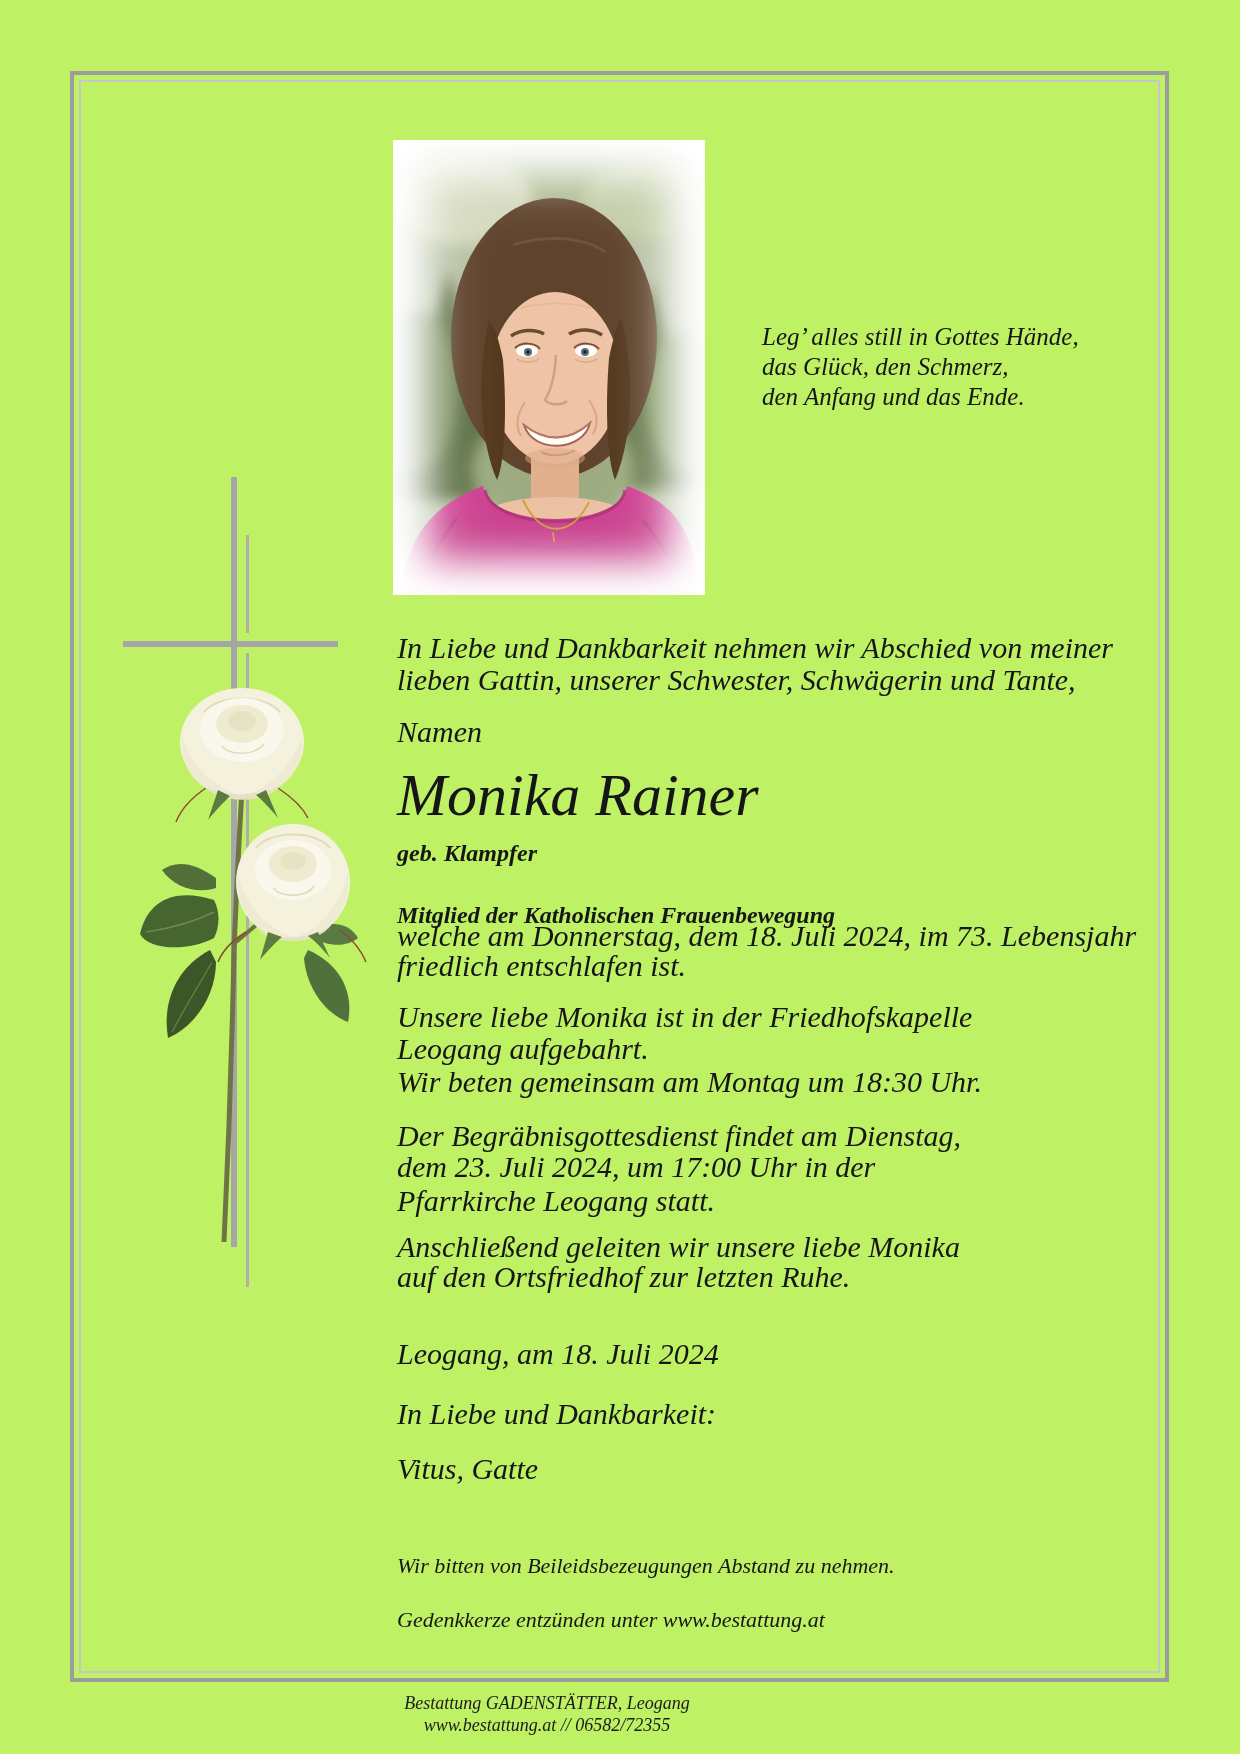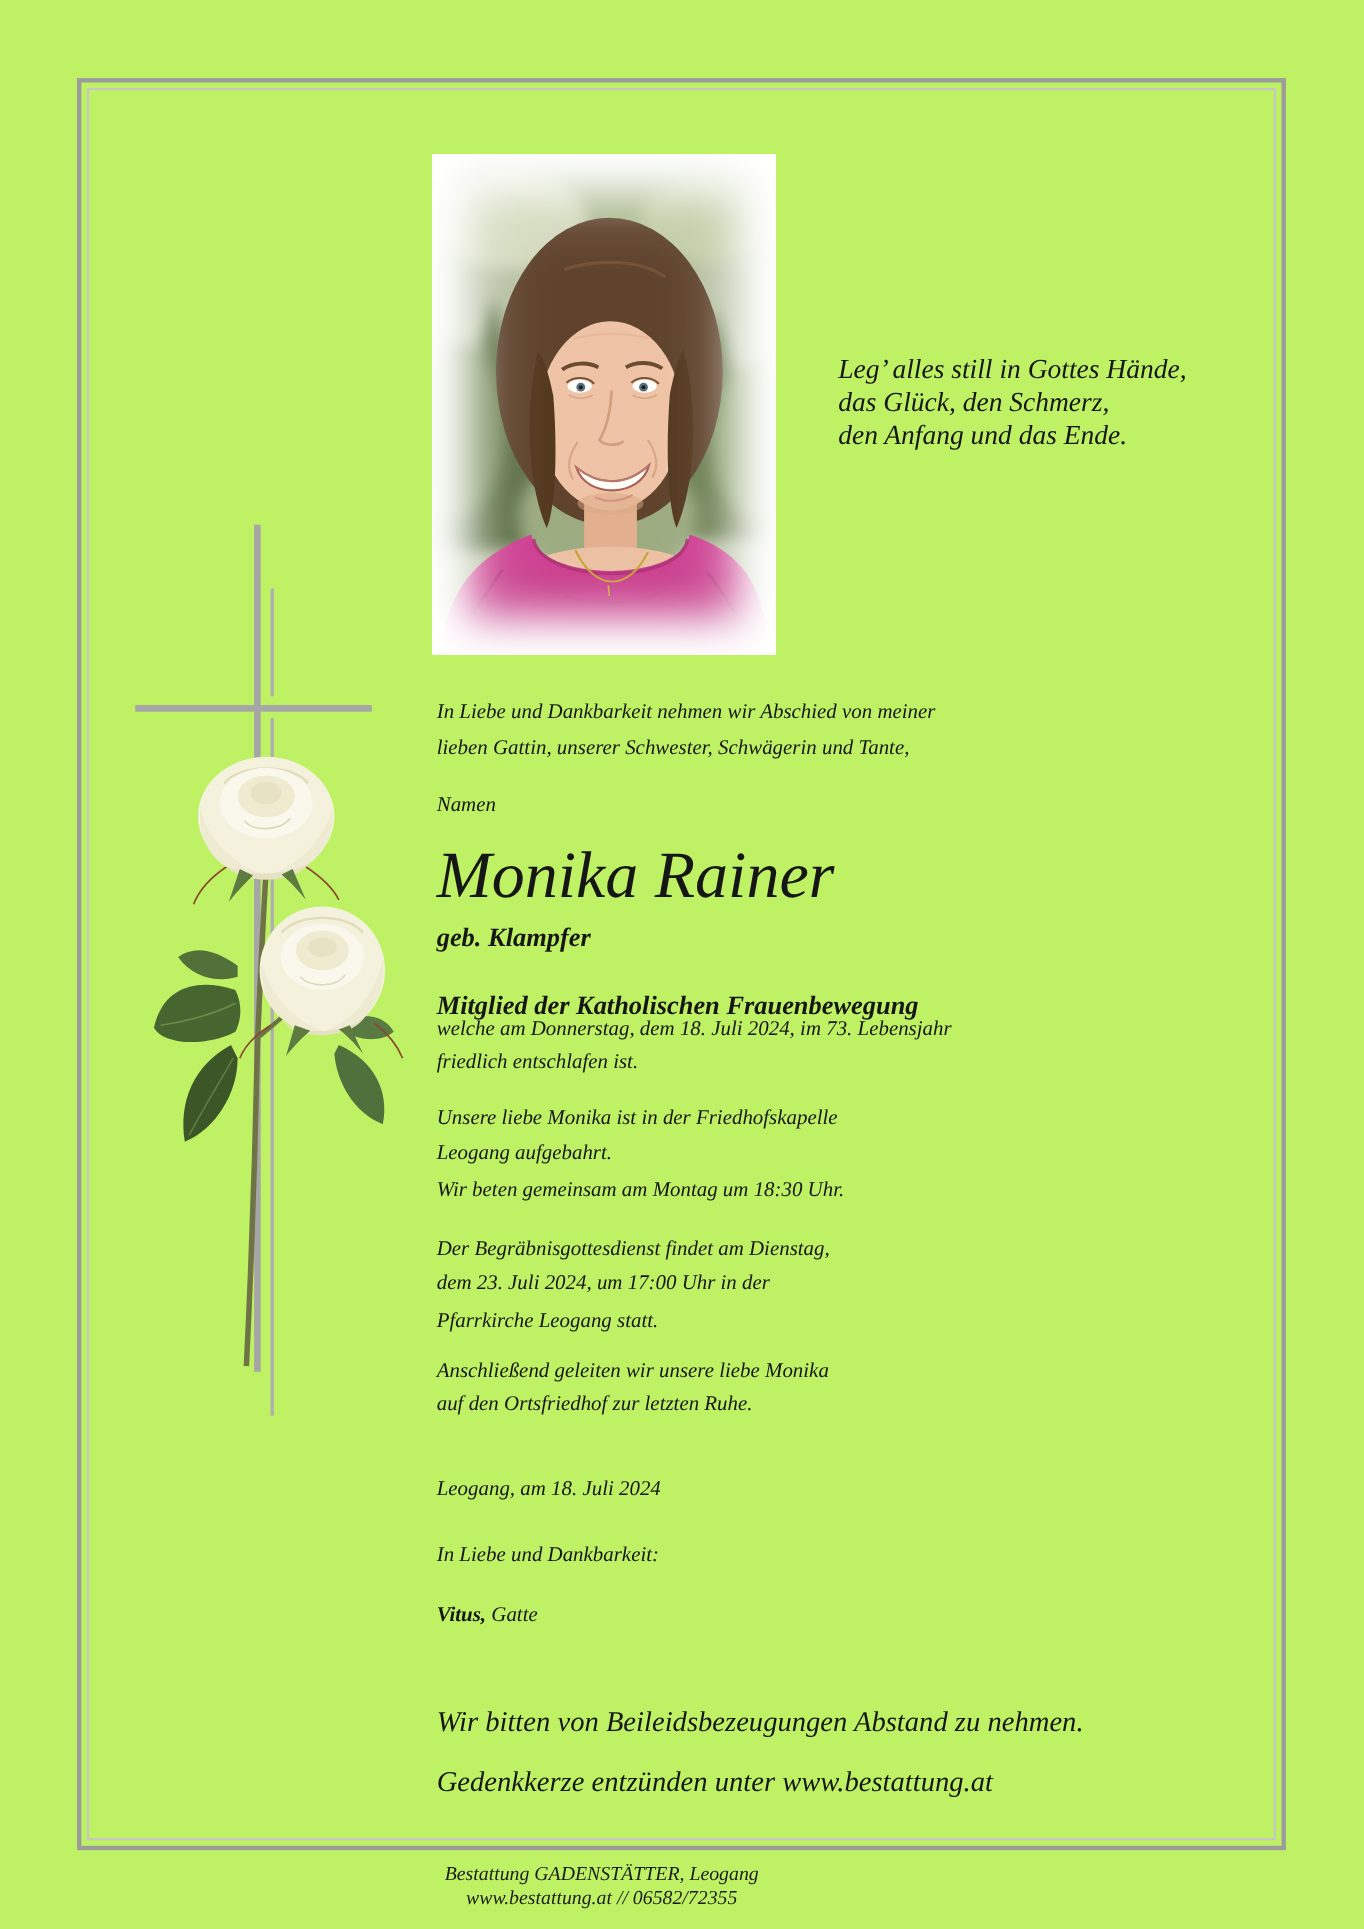--- a/index.html
+++ b/index.html
@@ -14,22 +14,22 @@
   .bar{position:absolute;background:#a6a6a6;}
   .bar.thin{background:#aeaeae;}
   
   .photo{position:absolute;left:393px;top:140px;width:312px;height:455px;}
   .photo svg{display:block;width:100%;height:100%;}
   .photo::after{content:"";position:absolute;inset:0;pointer-events:none;
       box-shadow:inset 0 0 38px 30px #ffffff, inset 0 0 80px 22px rgba(255,255,255,.6);}
   
   .roses{position:absolute;left:118px;top:650px;width:250px;height:650px;}
   
-  .ln{position:absolute;white-space:nowrap;font-style:italic;font-size:19px;line-height:29px;}
-  .sm{font-size:26px;line-height:26px;}
+  .ln{position:absolute;white-space:nowrap;font-style:italic;font-size:30px;line-height:29px;}
+  .sm{font-size:22px;line-height:26px;}
   .bd{font-weight:bold;font-size:24px;line-height:28px;}
   .name{position:absolute;white-space:nowrap;font-style:italic;font-size:60px;line-height:80px;}
   .quote{position:absolute;left:762px;top:322px;font-style:italic;font-size:25px;line-height:30px;}
   .footer{position:absolute;left:0;top:1692px;width:1094px;text-align:center;
           font-style:italic;font-size:18px;line-height:22px;color:#1c1c1c;}
 </style>
 </head>
 <body>
 
 <div class="page">
@@ -184,21 +184,21 @@
   <div class="ln" style="left:397px;top:1152px;">dem 23. Juli 2024, um 17:00 Uhr in der</div>
   <div class="ln" style="left:397px;top:1186px;">Pfarrkirche Leogang statt.</div>
 
   <div class="ln" style="left:397px;top:1232px;">Anschließend geleiten wir unsere liebe Monika</div>
   <div class="ln" style="left:397px;top:1262px;">auf den Ortsfriedhof zur letzten Ruhe.</div>
 
   <div class="ln" style="left:397px;top:1339px;">Leogang, am 18. Juli 2024</div>
 
   <div class="ln" style="left:397px;top:1399px;">In Liebe und Dankbarkeit:</div>
 
-  <div class="ln" style="left:397px;top:1454px;"><span style="font-weight:bold;">Vitus,</span><span> Gatte</span></div>
+  <div class="ln" style="left:397px;top:1454px;"><span style="font-weight:normal;">Vitus,</span><span> Gatte</span></div>
 
 
   <div class="ln sm" style="left:397px;top:1553px;">Wir bitten von Beileidsbezeugungen Abstand zu nehmen.</div>
   <div class="ln sm" style="left:397px;top:1607px;">Gedenkkerze entzünden unter www.bestattung.at</div>
 
   <div class="footer">
     <div>Bestattung GADENSTÄTTER, Leogang</div>
     <div>www.bestattung.at // 06582/72355</div>
   </div>
 

